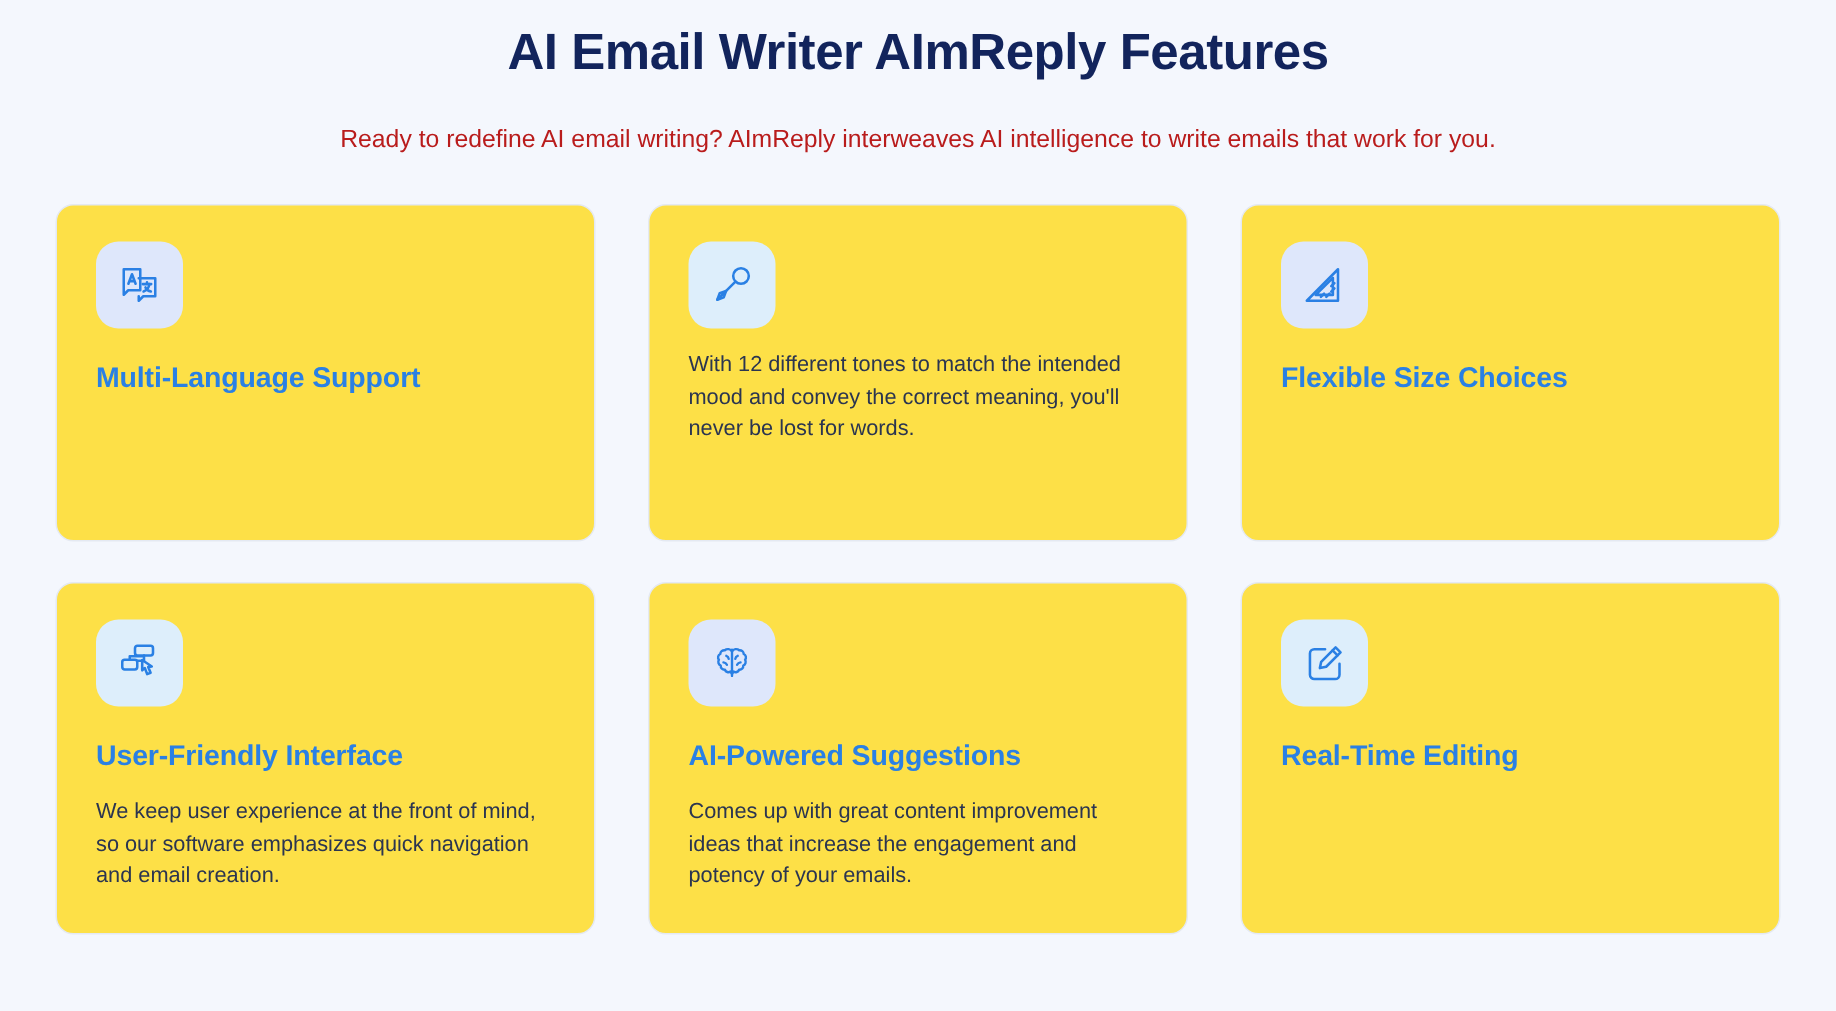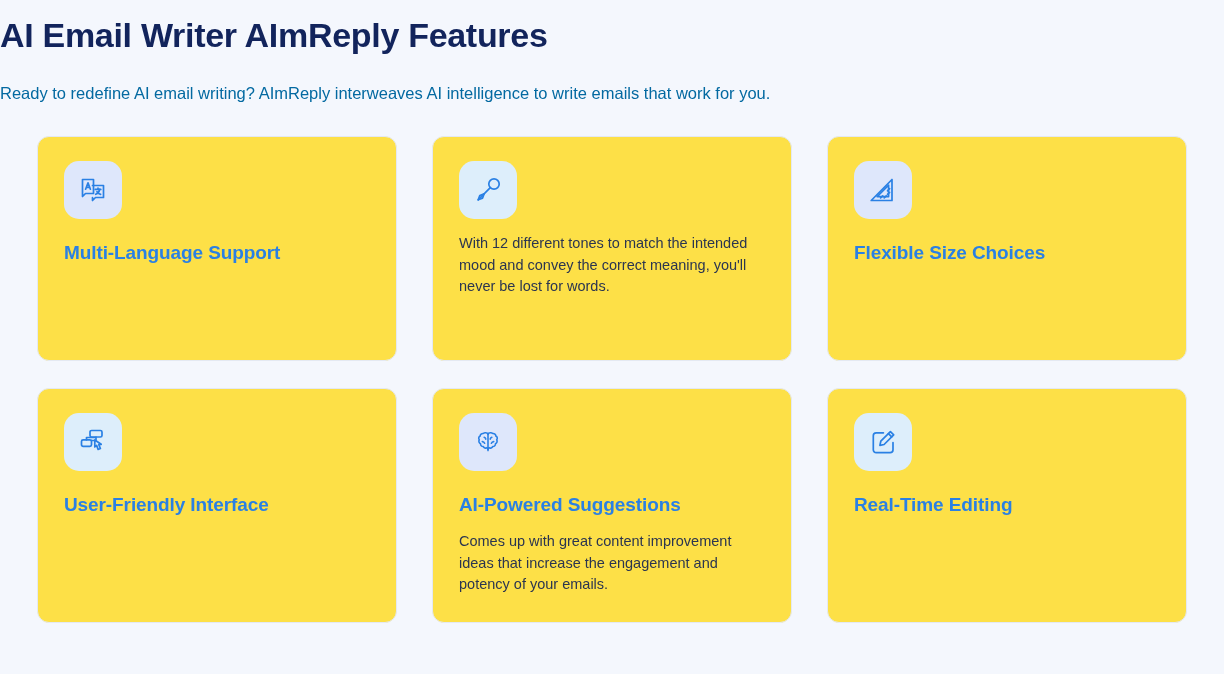--- a/index.html
+++ b/index.html
@@ -18,36 +18,37 @@
 
   .page {
     width: 1224px;
     height: 674px;
     position: relative;
     background: #f4f7fd;
   }
 
   .header {
     padding-top: 14px;
+    text-align: center;
   }
 
   .page-title {
     font-size: 34px;
     line-height: 42px;
     font-weight: 700;
     letter-spacing: -0.3px;
     color: #12245c;
   }
 
   .page-subtitle {
     margin-top: 25px;
     font-size: 16.5px;
     line-height: 24px;
     font-weight: 400;
-    color: #0369a1;
+    color: #b91c1c;
   }
 
   .cards-grid {
     margin: 0 auto;
     margin-top: 31px;
     width: 1150px;
     display: grid;
     grid-template-columns: repeat(3, 1fr);
     column-gap: 35px;
     row-gap: 27px;
@@ -157,20 +158,21 @@
         <span>
           <svg viewBox="0 0 32 32" fill="none" stroke="#2a80e4" stroke-width="1.7" stroke-linecap="round" stroke-linejoin="round">
             <rect x="13" y="4.5" width="12" height="6.5" rx="1.6"></rect>
             <rect x="4.5" y="13.8" width="10" height="6.5" rx="1.6"></rect>
             <path d="M19 11v3.5h-4.5M9.5 13.8v-2.3h9.5"></path>
             <path d="M17.8 15.6v5.3l1.8-1.5 1.5 4 2.3-.9-1.6-3.9 2.4-.3-6.4-4.3z"></path>
           </svg>
         </span>
       </div>
       <div class="card-title">User-Friendly Interface</div>
+      <div class="card-desc">We keep user experience at the front of mind, so our software emphasizes quick navigation and email creation.</div>
     </div>
 
     <div class="card">
       <div class="icon-tile tile-periwinkle">
         <span>
           <svg viewBox="0 0 32 32" fill="none" stroke="#2a80e4" stroke-width="1.6" stroke-linecap="round" stroke-linejoin="round">
             <path d="M16 7.2v17.4"></path>
             <path d="M16 8.2c-1-1.6-3.4-2-4.8-.7-1.6-.2-3 1-3 2.5-1.5.6-2 2.6-.9 3.8-.9 1.4-.3 3.3 1.2 3.9-.2 1.6 1.2 3 2.8 2.8.5 1.5 2.4 2.1 3.7 1.2.3.6.6 1.1 1 1.5"></path>
             <path d="M16 8.2c1-1.6 3.4-2 4.8-.7 1.6-.2 3 1 3 2.5 1.5.6 2 2.6.9 3.8.9 1.4.3 3.3-1.2 3.9.2 1.6-1.2 3-2.8 2.8-.5 1.5-2.4 2.1-3.7 1.2-.3.6-.6 1.1-1 1.5"></path>
             <path d="M12.2 11.2c.9.3 1.5 1.1 1.6 2M10.3 15.6c1 .1 1.9.7 2.3 1.6M19.8 11.2c-.9.3-1.5 1.1-1.6 2M21.7 15.6c-1 .1-1.9.7-2.3 1.6"></path>

